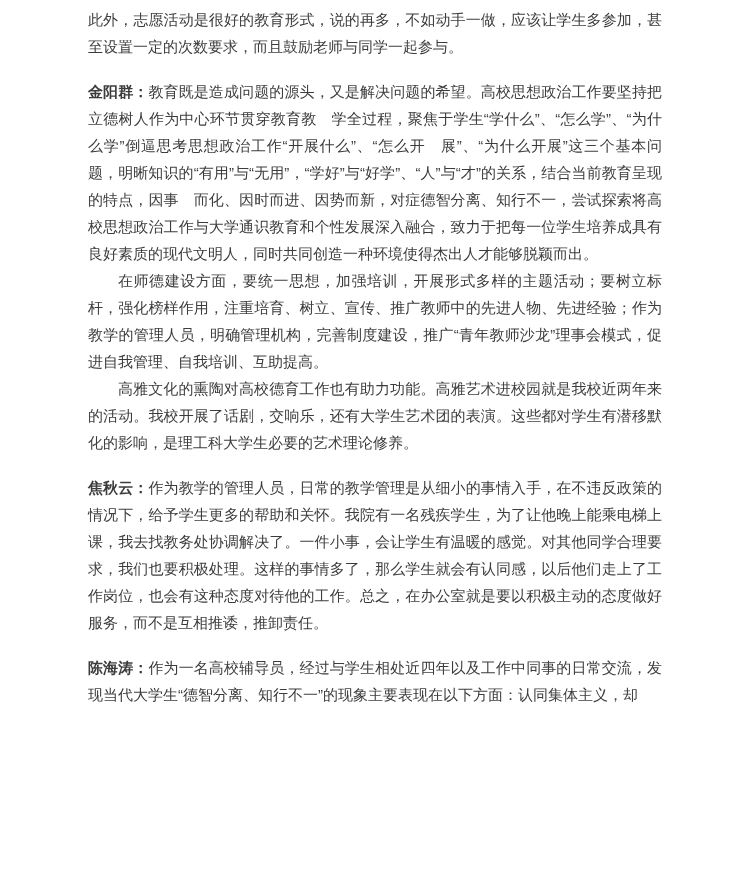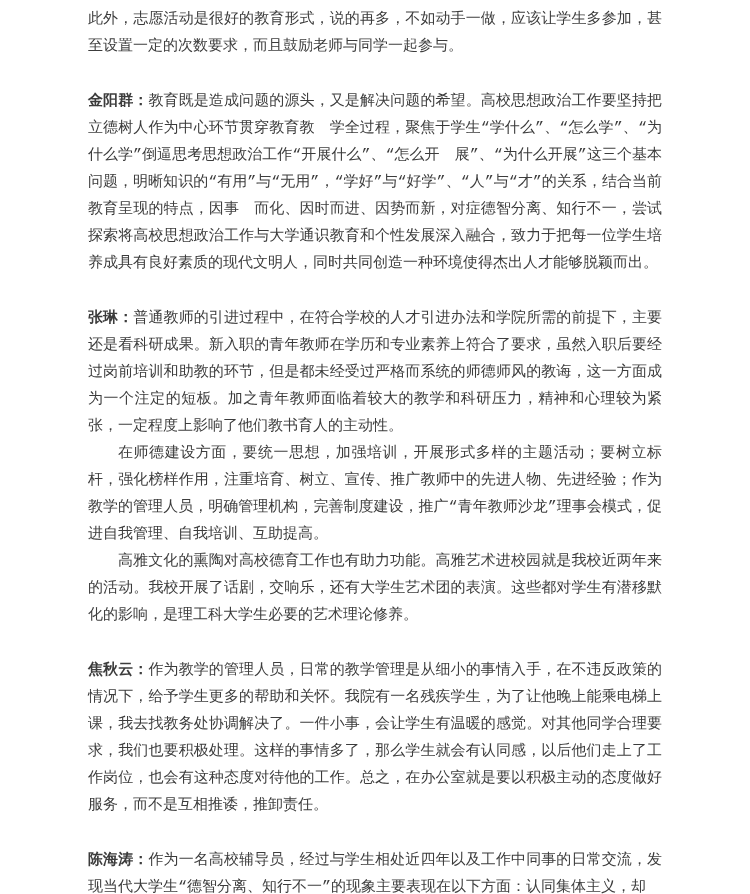--- a/index.html
+++ b/index.html
@@ -7,45 +7,44 @@
     width: 750px;
     height: 894px;
     background: #ffffff;
     overflow: hidden;
   }
   .page {
     box-sizing: border-box;
     width: 750px;
     height: 894px;
     padding: 6px 88px 0 88px;
-    font-family: Liberation Mono, monospace;
+    font-family: Liberation Sans, sans-serif;
     font-size: 15px;
     line-height: 27px;
     color: #3c3c3c;
   }
   .para {
     margin: 0;
     text-align: justify;
     text-justify: inter-character;
     word-break: break-all;
   }
-  .para.gap { margin-top: 28px; }
+  .para.gap { margin-top: 18px; }
   .para.indent { text-indent: 2em; }
   .speaker { font-weight: bold; }
 </style>
 </head>
 <body>
 
 <div class="page">
 
   <p class="para"><span class="text">此外，志愿活动是很好的教育形式，说的再多，不如动手一做，应该让学生多参加，甚至设置一定的次数要求，而且鼓励老师与同学一起参与。</span></p>
 
   <p class="para gap"><span class="speaker">金阳群：</span><span class="text">教育既是造成问题的源头，又是解决问题的希望。高校思想政治工作要坚持把立德树人作为中心环节贯穿教育教　学全过程，聚焦于学生“学什么”、“怎么学”、“为什么学”倒逼思考思想政治工作“开展什么”、“怎么开　展”、“为什么开展”这三个基本问题，明晰知识的“有用”与“无用”，“学好”与“好学”、“人”与“才”的关系，结合当前教育呈现的特点，因事　而化、因时而进、因势而新，对症德智分离、知行不一，尝试探索将高校思想政治工作与大学通识教育和个性发展深入融合，致力于把每一位学生培养成具有良好素质的现代文明人，同时共同创造一种环境使得杰出人才能够脱颖而出。</span></p>
 
-  <p class="para gap"><span class="speaker">张琳：</span><span class="text">普通教师的引进过程中，在符合学校的人才引进办法和学院所需的前提下，主要还是看科研成果。新入职的青年教师在学历和专业素养上符合了要求，虽然入职后要经过岗前培训和助教的环节，但是都未经受过严格而系统的师德师风的教诲，这一方面成为一个注定的短板。加之青年教师面临着较大的教学和科研压力，精神和心理较为紧张，一定程度上影响了他们教书育人的主动性。</span></p>
 
   <p class="para indent"><span class="text">在师德建设方面，要统一思想，加强培训，开展形式多样的主题活动；要树立标杆，强化榜样作用，注重培育、树立、宣传、推广教师中的先进人物、先进经验；作为教学的管理人员，明确管理机构，完善制度建设，推广“青年教师沙龙”理事会模式，促进自我管理、自我培训、互助提高。</span></p>
 
   <p class="para indent"><span class="text">高雅文化的熏陶对高校德育工作也有助力功能。高雅艺术进校园就是我校近两年来的活动。我校开展了话剧，交响乐，还有大学生艺术团的表演。这些都对学生有潜移默化的影响，是理工科大学生必要的艺术理论修养。</span></p>
 
   <p class="para gap"><span class="speaker">焦秋云：</span><span class="text">作为教学的管理人员，日常的教学管理是从细小的事情入手，在不违反政策的情况下，给予学生更多的帮助和关怀。我院有一名残疾学生，为了让他晚上能乘电梯上课，我去找教务处协调解决了。一件小事，会让学生有温暖的感觉。对其他同学合理要求，我们也要积极处理。这样的事情多了，那么学生就会有认同感，以后他们走上了工作岗位，也会有这种态度对待他的工作。总之，在办公室就是要以积极主动的态度做好服务，而不是互相推诿，推卸责任。</span></p>
 
   <p class="para gap"><span class="speaker">陈海涛：</span><span class="text">作为一名高校辅导员，经过与学生相处近四年以及工作中同事的日常交流，发现当代大学生“德智分离、知行不一”的现象主要表现在以下方面：认同集体主义，却</span></p>
 
 </div>

